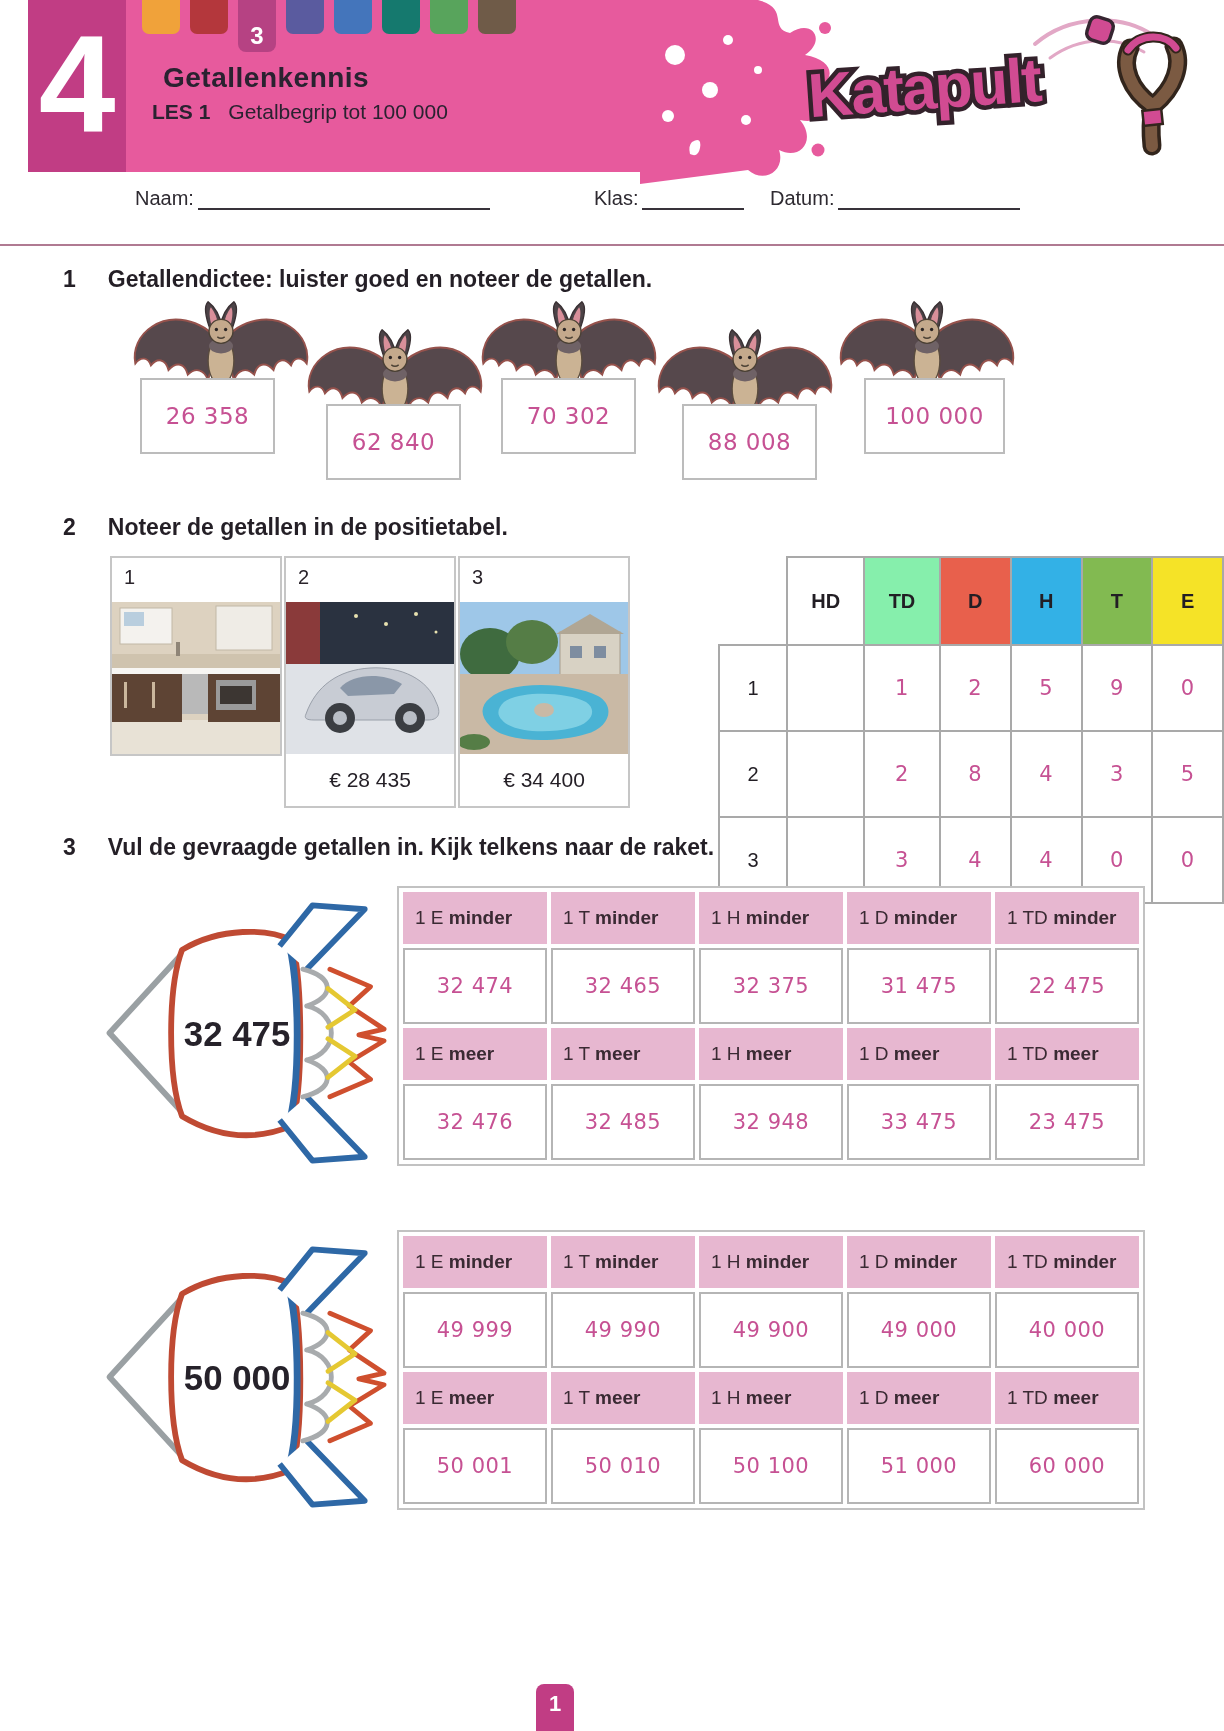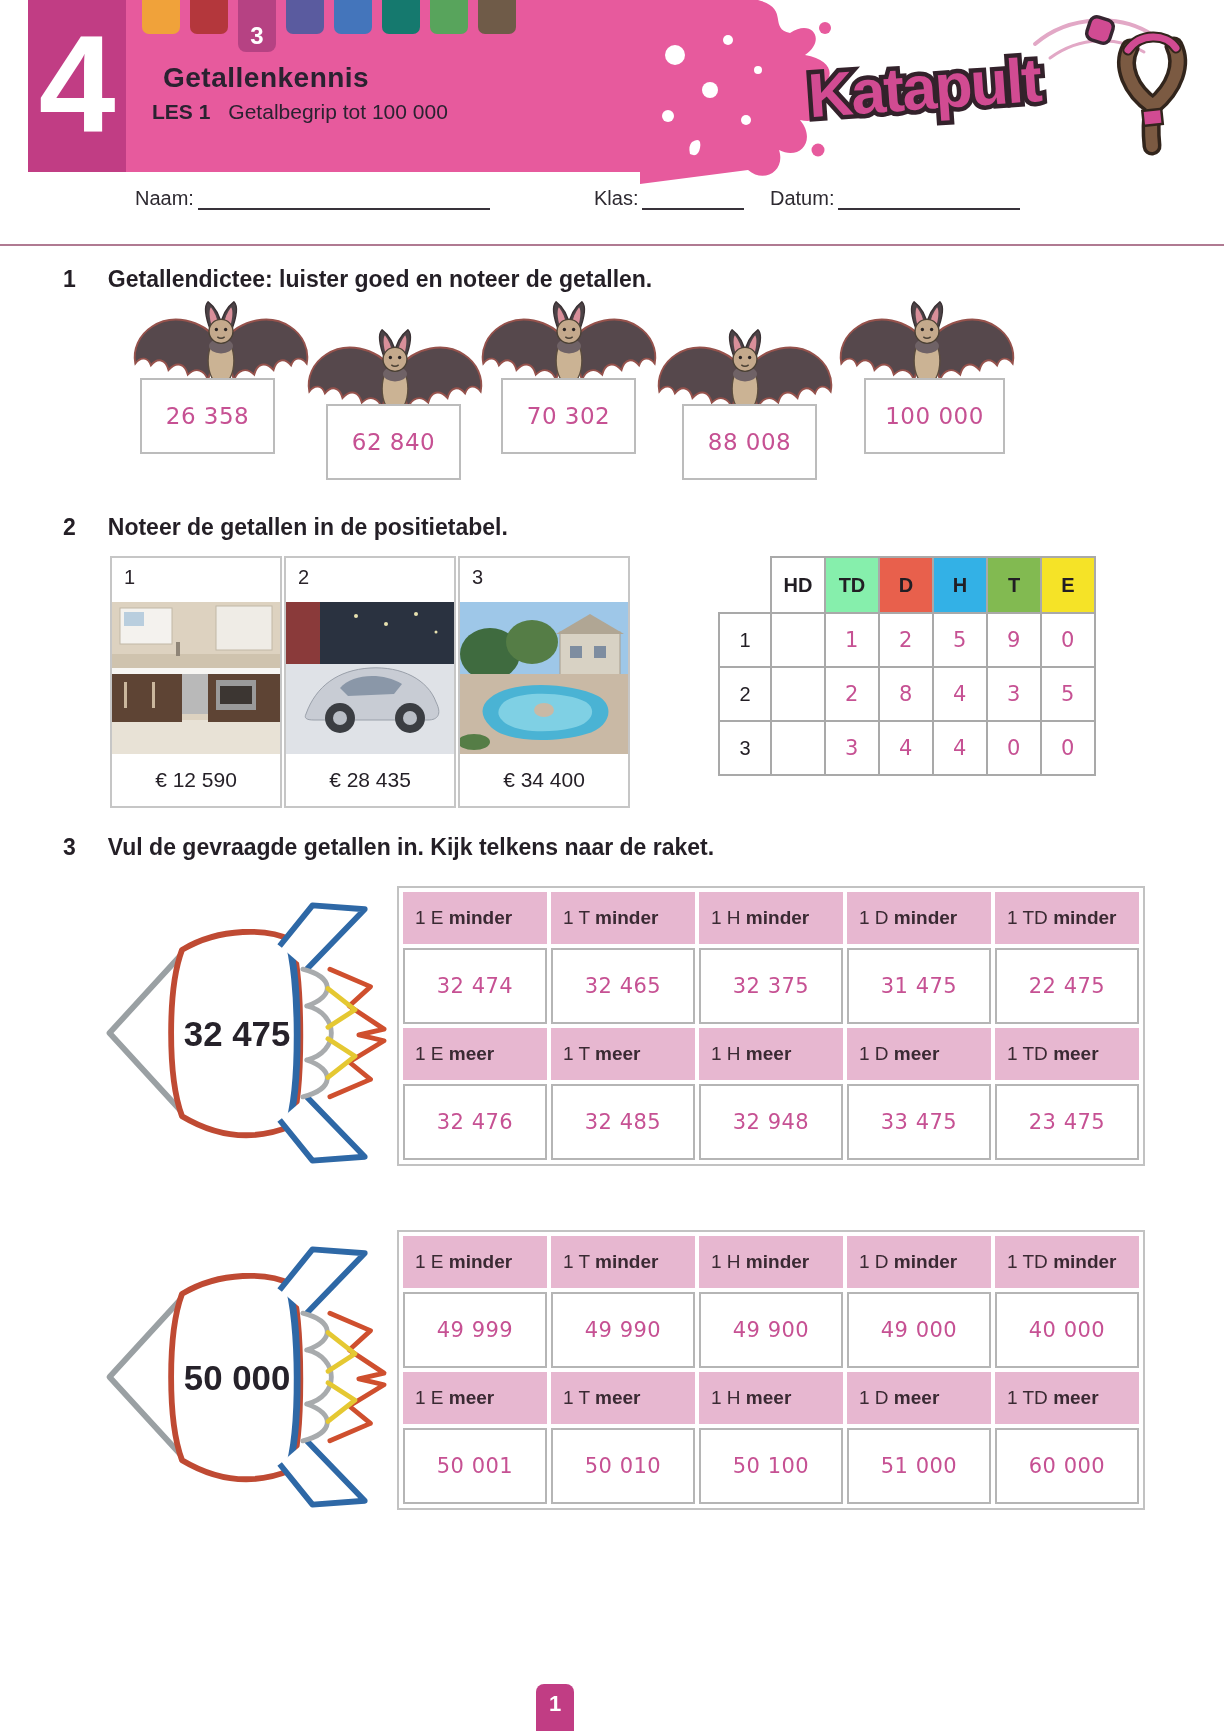--- a/index.html
+++ b/index.html
@@ -32,21 +32,21 @@
   .ans-box{position:absolute;height:72px;background:#fff;border:2px solid #bcbcbc;
     display:flex;align-items:center;justify-content:center;}
   .hand{font-family:"DejaVu Sans",sans-serif;color:#c65193;letter-spacing:.5px;}
   .ans-box .hand{font-size:23px;}
   
   .card{position:absolute;top:556px;width:168px;background:#fff;border:2px solid #c6c6c6;}
   .card .lab{height:44px;font-size:20px;color:#2a242b;padding:8px 0 0 12px;box-sizing:border-box;}
   .card .photo{display:block;width:100%;height:152px;}
   .card .price{height:52px;display:flex;align-items:center;justify-content:center;font-size:21px;color:#241f26;}
   .pos-table{position:absolute;left:718px;top:556px;border-collapse:collapse;table-layout:fixed;}
-  .pos-table td{border:2px solid #a9a9a9;text-align:center;vertical-align:middle;padding:0;}
+  .pos-table td{border:2px solid #a9a9a9;text-align:center;vertical-align:middle;padding:16px;}
   .pt-blank{border:none !important;background:#fff;}
   .pt-h{width:52px;height:54px;font-size:20px;font-weight:bold;color:#221e24;}
   .pt-label{width:50px;height:52px;font-size:20px;color:#221e24;}
   .pt-d{width:52px;height:52px;font-size:21px;}
   
   .rocket{position:absolute;left:90px;width:300px;height:290px;}
   .rtable{position:absolute;left:397px;width:744px;border:2px solid #c2c2c2;background:#fff;}
   .rtable table{width:100%;border-collapse:separate;border-spacing:4px;table-layout:fixed;}
   .rt-h{background:#e7b7d0;height:50px;font-size:19px;color:#3a2a33;padding-left:12px;text-align:left;font-weight:normal;}
   .rt-v{background:#fff;border:2px solid #b5b5b5;height:70px;text-align:center;font-size:21px;}
@@ -205,21 +205,20 @@
       <rect x="0" y="52" width="168" height="14" fill="#cfc3ae"></rect>
       <rect x="0" y="66" width="168" height="6" fill="#f7f6f3"></rect>
       <rect x="0" y="72" width="70" height="48" fill="#5e4434"></rect>
       <rect x="96" y="72" width="72" height="48" fill="#5e4434"></rect>
       <rect x="70" y="72" width="26" height="40" fill="#b9b9b9"></rect>
       <rect x="104" y="78" width="40" height="30" fill="#9a9a9a"></rect>
       <rect x="108" y="84" width="32" height="18" fill="#3c3632"></rect>
       <path d="M12,80 h3 v26 h-3 Z M40,80 h3 v26 h-3 Z" fill="#cbb79d"></path>
       <rect x="64" y="40" width="4" height="14" fill="#8f8577"></rect>
     </svg>
-    <div class="price">€ 12 590</div>
   </div>
 
   <div class="card" style="left:284px">
     <div class="lab">2</div>
     <svg class="photo" viewBox="0 0 168 152">
       <rect width="168" height="152" fill="#e8eaee"></rect>
       <rect width="168" height="62" fill="#2a3240"></rect>
       <rect x="0" y="0" width="34" height="62" fill="#8a3a3a"></rect>
       <circle cx="70" cy="14" r="2" fill="#e8e2b0"></circle>
         <circle cx="100" cy="22" r="2" fill="#e8e2b0"></circle>

